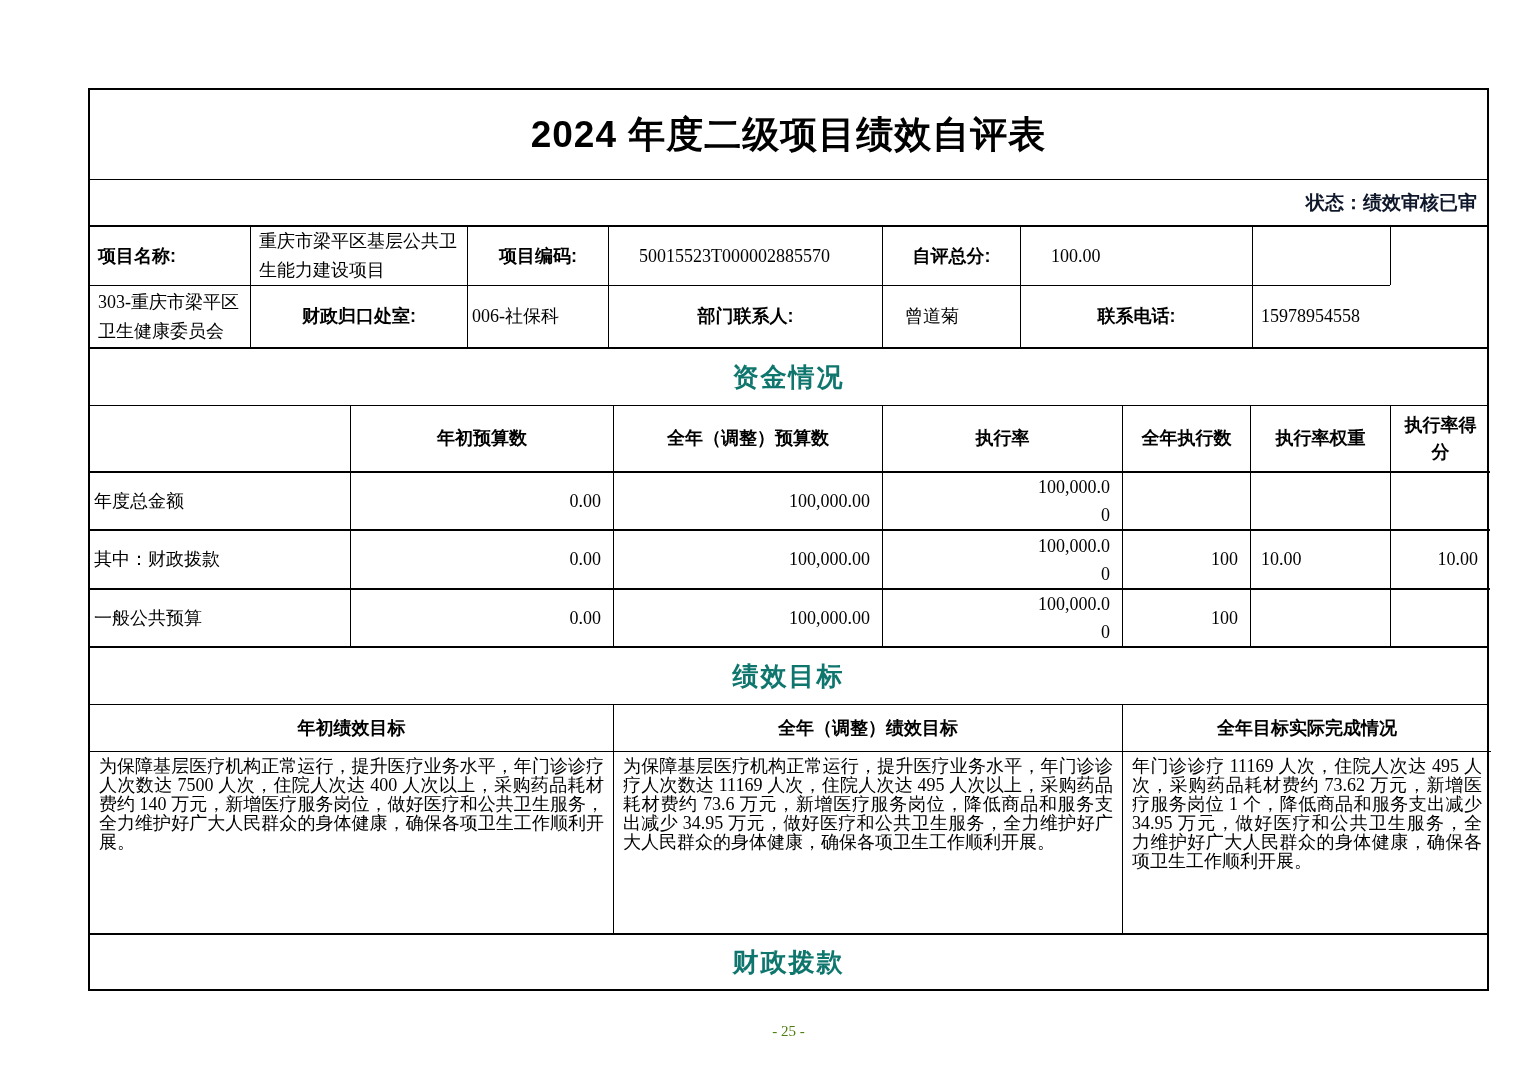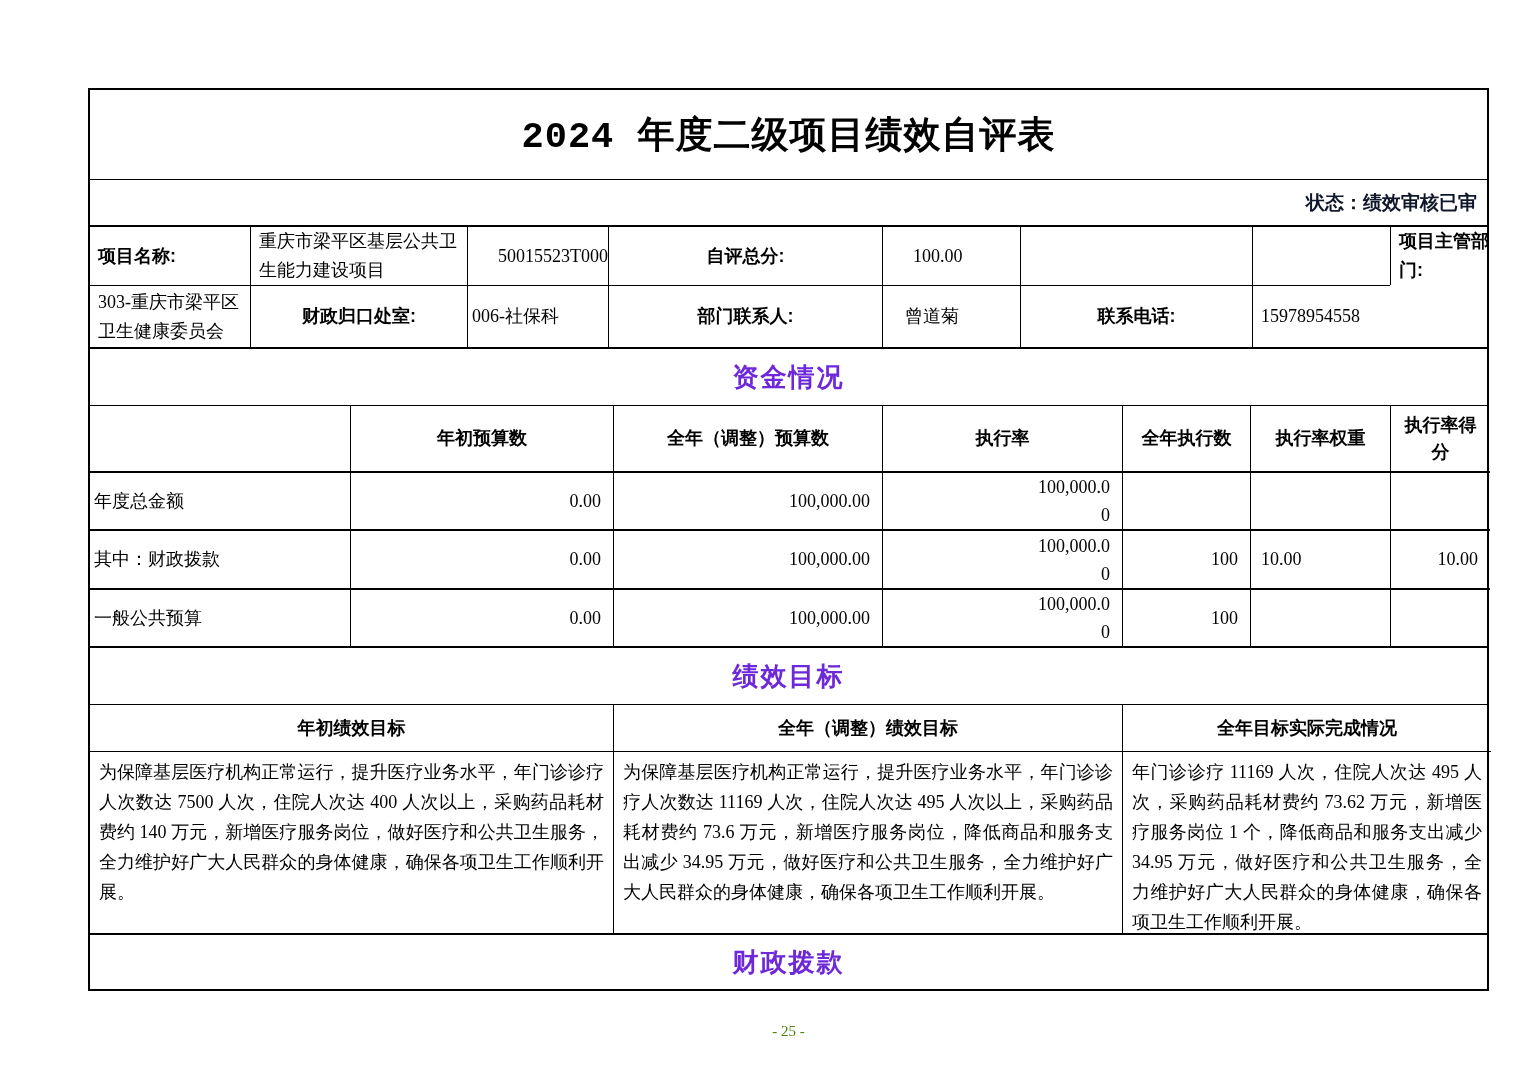--- a/index.html
+++ b/index.html
@@ -3,25 +3,25 @@
 <meta charset="utf-8">
 <style>
   * { margin:0; padding:0; box-sizing:border-box; }
   html,body { width:1520px; height:1074px; background:#ffffff; overflow:hidden; }
   body { font-family:"Liberation Serif","DejaVu Serif",serif; color:#000; }
   .doc { position:absolute; left:88px; top:88px; width:1401px; }
   .tbl { border:2px solid #000; background:#fff; }
 
   
   .row-title { height:90px; display:flex; align-items:center; justify-content:center; border-bottom:1px solid #000; }
-  .row-title .t { font-family:Liberation Mono, monospace; font-weight:bold; font-size:37px; letter-spacing:1px; }
+  .row-title .t { font-family:Liberation Sans, sans-serif; font-weight:bold; font-size:37px; letter-spacing:1px; }
   .row-status { height:47px; display:flex; align-items:center; justify-content:flex-end; padding-right:10px; border-bottom:2px solid #000; }
   .row-status .s { color:#0f172a; font-weight:bold; font-size:19px; }
   .row-section { height:57px; display:flex; align-items:center; justify-content:center; }
-  .row-section .h { font-family:"Liberation Sans","DejaVu Sans",sans-serif; font-weight:bold; font-size:26px; color:#6d28d9; letter-spacing:2px; }
+  .row-section .h { font-family:"Liberation Sans","DejaVu Sans",sans-serif; font-weight:bold; font-size:26px; color:#0f766e; letter-spacing:2px; }
   .bb1 { border-bottom:1px solid #000; }
 
   
   .igrid { display:grid; grid-template-columns:160px 217px 141px 274px 138px 232px 138px 100px; grid-template-rows:58px 62px; border-bottom:2px solid #000; }
   .igrid > div:not(:nth-child(8n+1)) { border-left:1px solid #000; }
   .igrid > div:nth-child(n+9) { border-top:1px solid #000; }
 
   .cell { display:flex; align-items:center; font-size:18px; line-height:29px; overflow:hidden; }
   .lbl { font-family:"Liberation Sans","DejaVu Sans",sans-serif; font-weight:bold; }
   .pl8 { padding-left:8px; }
@@ -38,21 +38,21 @@
   .fgrid > div:nth-child(n+8) { border-top:2px solid #000; }
   .fhead { font-family:"Liberation Sans","DejaVu Sans",sans-serif; font-weight:bold; font-size:18px; justify-content:center; text-align:center; padding:0 10px; line-height:27px; }
   .num { justify-content:flex-end; padding-right:12px; font-size:18px; }
   .numl { justify-content:flex-start; padding-left:10px; font-size:18px; }
   .numwrap { display:inline-block; width:74px; text-align:right; word-break:break-all; line-height:28px; }
 
   
   .ggrid { display:grid; grid-template-columns:523px 509px 369px; grid-template-rows:46px 182px; border-bottom:2px solid #000; }
   .ggrid > div:not(:nth-child(3n+1)) { border-left:1px solid #000; }
   .ggrid > div:nth-child(n+4) { border-top:1px solid #000; }
-  .gtxt { align-items:flex-start; padding:5px 9px; font-size:18px; line-height:30px; text-align:justify; display:block; }
+  .gtxt { align-items:flex-start; padding:5px 9px; font-size:18px; line-height:19px; text-align:justify; display:block; }
 
   .footer { margin-top:32px; text-align:center; font-size:15px; color:#4d7c0f; }
   .last-section { height:54px; }
 </style>
 </head>
 <body>
 
 <div class="doc">
   <div class="tbl">
 
@@ -60,27 +60,27 @@
       <span class="t">2024 年度二级项目绩效自评表</span>
     </div>
 
     <div class="row-status">
       <span class="s">状态：绩效审核已审</span>
     </div>
 
     <div class="igrid">
       <div class="cell lbl pl8">项目名称:</div>
       <div class="cell pl8">重庆市梁平区基层公共卫生能力建设项目</div>
+      <div class="cell lbl ctr">项目编码:</div>
       <div class="cell pl30">50015523T000002885570</div>
       <div class="cell lbl ctr">自评总分:</div>
       <div class="cell pl30">100.00</div>
       <div class="cell"></div>
       <div class="cell"></div>
 
-      <div class="cell lbl pl8">项目主管部门:</div>
       <div class="cell pl8">303-重庆市梁平区卫生健康委员会</div>
       <div class="cell lbl ctr wrapcell">财政归口处室:</div>
       <div class="cell pl10">006-社保科</div>
       <div class="cell lbl ctr">部门联系人:</div>
       <div class="cell pl22">曾道菊</div>
       <div class="cell lbl ctr">联系电话:</div>
       <div class="cell phone">15978954558</div>
     </div>
 
     <div class="row-section bb1">

